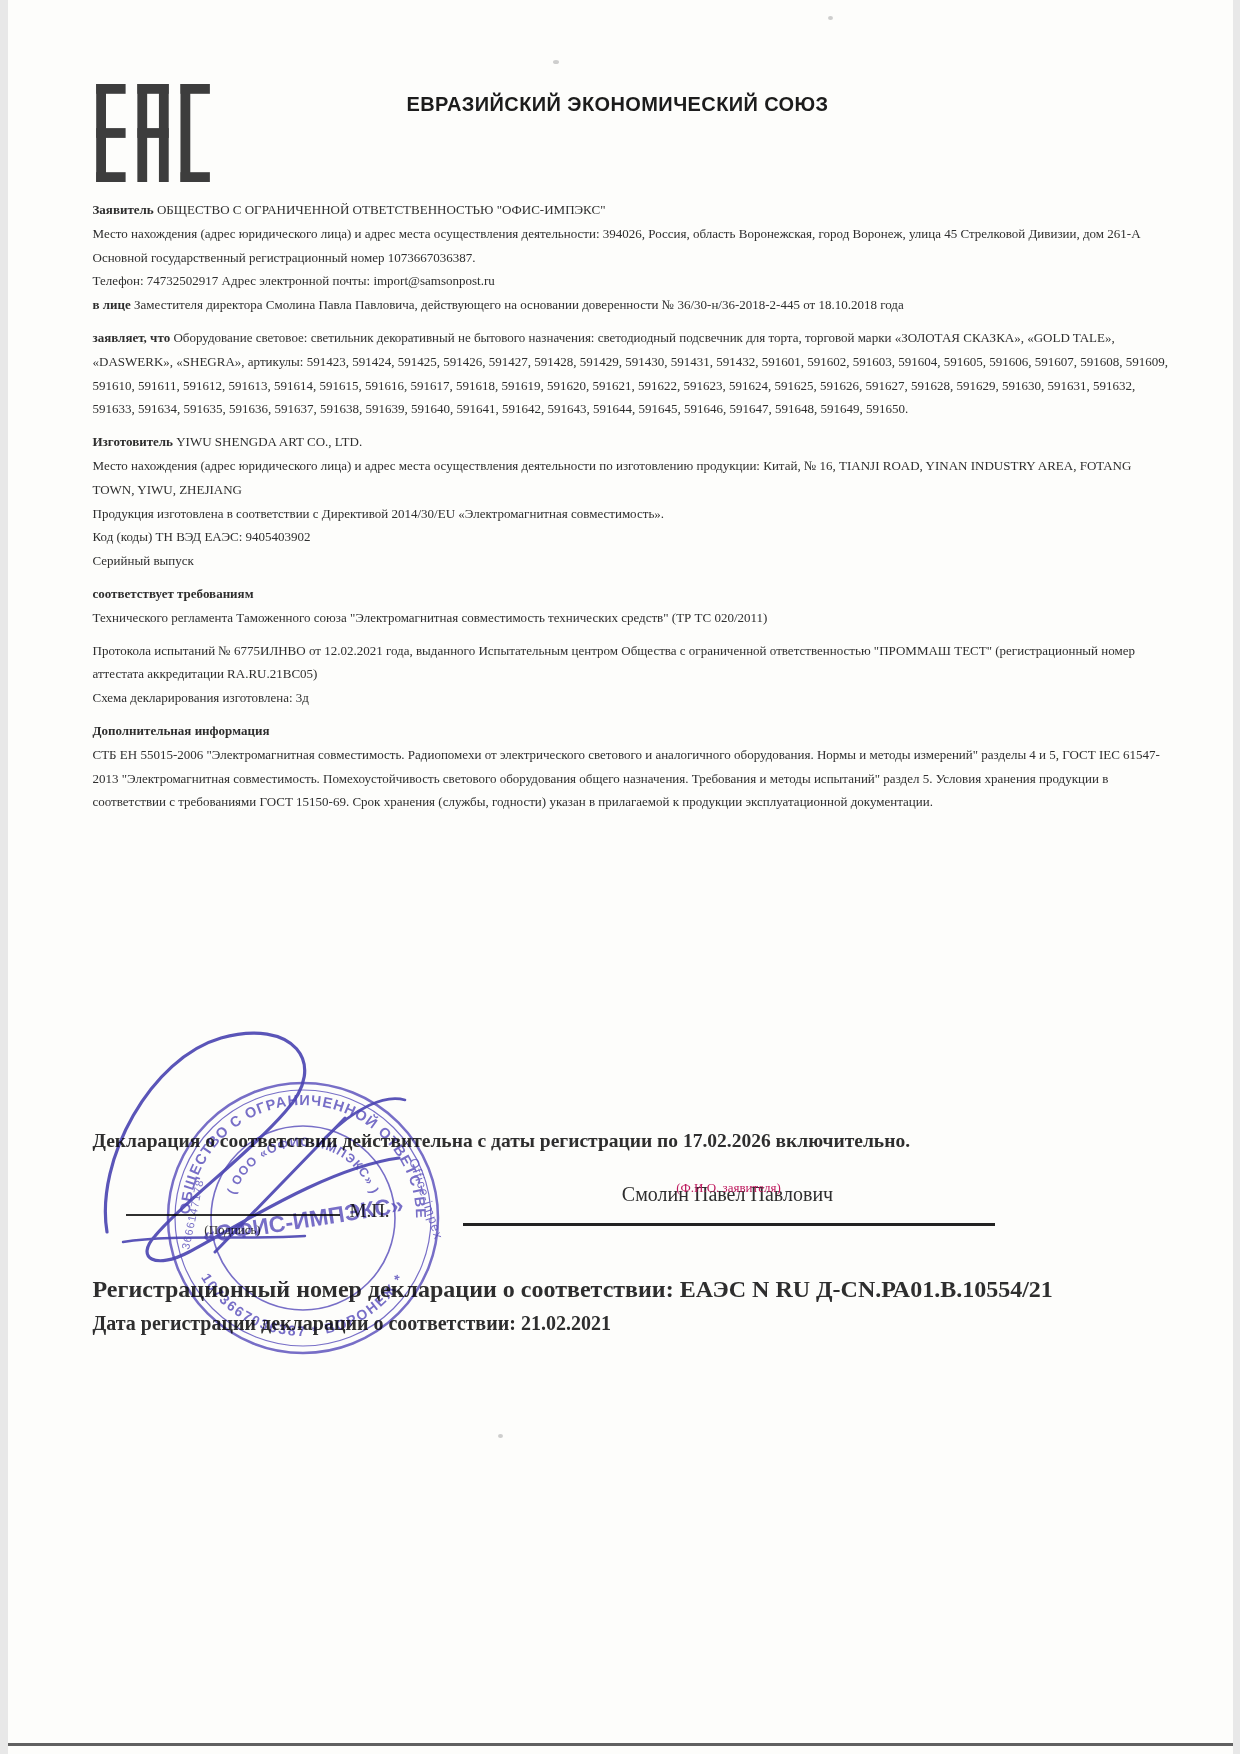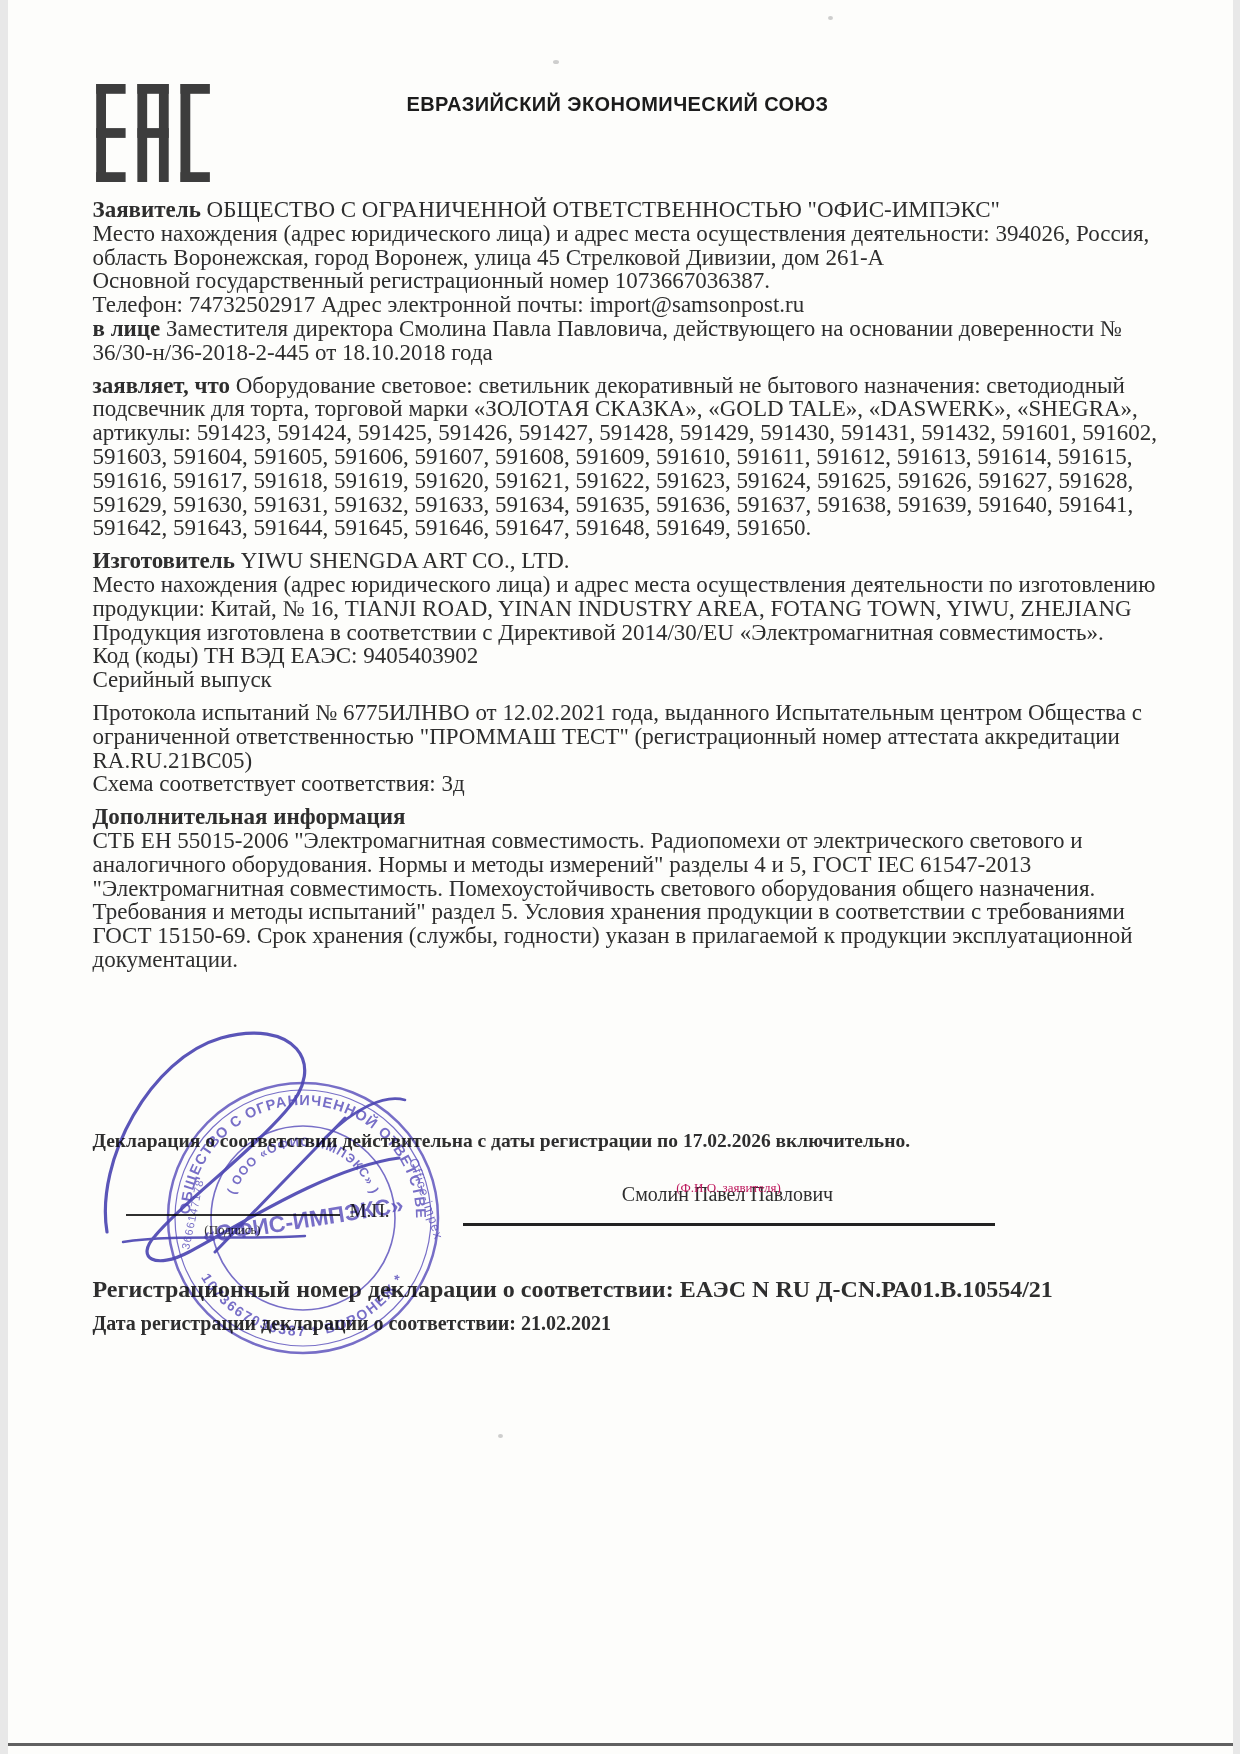--- a/index.html
+++ b/index.html
@@ -17,21 +17,21 @@
   .title{
     position:absolute;left:230px;top:92px;width:760px;
     text-align:center;
     font-family:"Liberation Sans","DejaVu Sans",sans-serif;
     font-weight:bold;font-size:20px;line-height:25px;
     color:#1c1c1c;letter-spacing:.4px;
   }
   
   .content{
     position:absolute;left:85px;top:198px;width:1078px;
-    font-size:23px;line-height:23.8px;
+    font-size:13px;line-height:23.8px;
   }
   .block{margin:0 0 9px 0;}
   .b{font-weight:bold;}
   .line{margin:0;}
   
   .validity{
     position:absolute;left:85px;top:1130px;width:1080px;
     font-weight:bold;font-size:19.5px;
   }
   .fio-name{position:absolute;left:520px;top:1183px;width:400px;text-align:center;font-size:20px;}
@@ -92,24 +92,28 @@
     </div>
 
     <div class="block">
       <div class="line"><span class="b">Изготовитель</span><span> YIWU SHENGDA ART CO., LTD.</span></div>
       <div class="line">Место нахождения (адрес юридического лица) и адрес места осуществления деятельности по изготовлению продукции: Китай, № 16, TIANJI ROAD, YINAN INDUSTRY AREA, FOTANG TOWN, YIWU, ZHEJIANG</div>
       <div class="line">Продукция изготовлена в соответствии с Директивой 2014/30/EU «Электромагнитная совместимость».</div>
       <div class="line">Код (коды) ТН ВЭД ЕАЭС: 9405403902</div>
       <div class="line">Серийный выпуск</div>
     </div>
 
+    <div class="block">
+      <div class="line b">соответствует требованиям</div>
+      <div class="line">Технического регламента Таможенного союза "Электромагнитная совместимость технических средств" (ТР ТС 020/2011)</div>
+    </div>
 
     <div class="block">
       <div class="line">Протокола испытаний № 6775ИЛНВО от 12.02.2021 года, выданного Испытательным центром Общества с ограниченной ответственностью "ПРОММАШ ТЕСТ" (регистрационный номер аттестата аккредитации RA.RU.21ВС05)</div>
-      <div class="line">Схема соответствует соответствия: 3д</div>
+      <div class="line">Схема декларирования изготовлена: 3д</div>
     </div>
 
     <div class="block">
       <div class="line b">Дополнительная информация</div>
       <div class="line">СТБ ЕН 55015-2006 "Электромагнитная совместимость. Радиопомехи от электрического светового и аналогичного оборудования. Нормы и методы измерений" разделы 4 и 5, ГОСТ IEC 61547-2013 "Электромагнитная совместимость. Помехоустойчивость светового оборудования общего назначения. Требования и методы испытаний" раздел 5. Условия хранения продукции в соответствии с требованиями ГОСТ 15150-69. Срок хранения (службы, годности) указан в прилагаемой к продукции эксплуатационной документации.</div>
     </div>
 
   </div>
 
   <div class="validity">Декларация о соответствии действительна с даты регистрации по 17.02.2026 включительно.</div>

